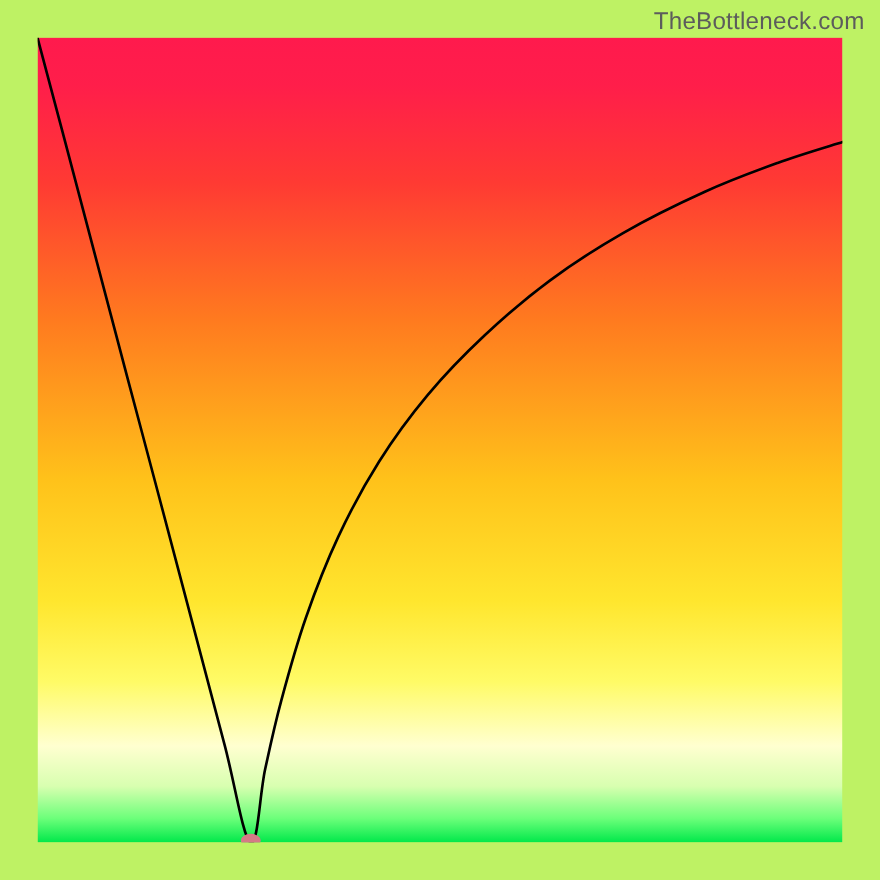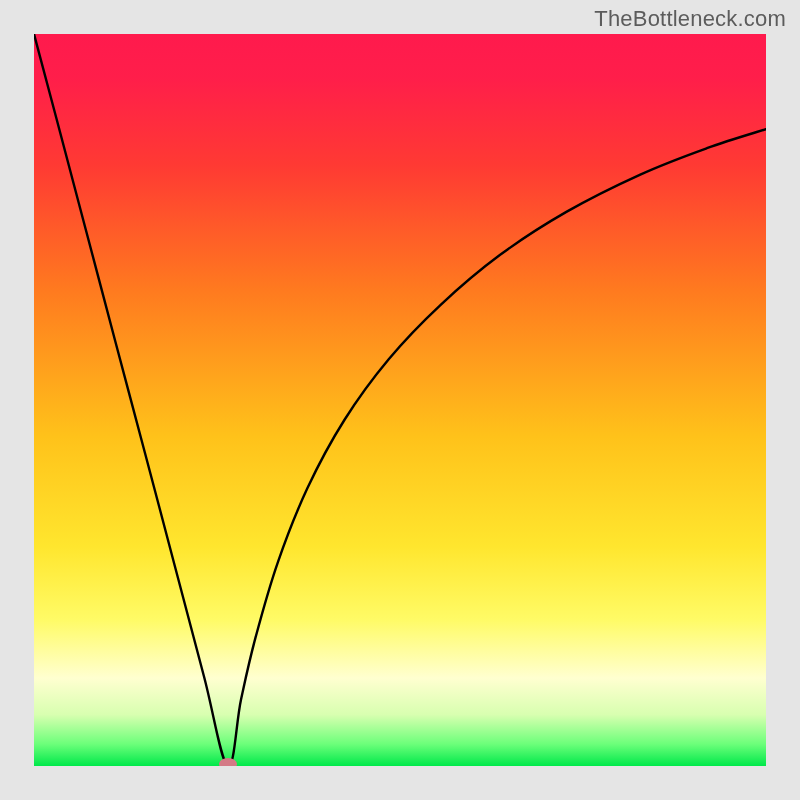--- a/index.html
+++ b/index.html
@@ -8,21 +8,21 @@
     width: 800px;
     height: 800px;
     background: #000;
     font-family: Arial, Helvetica, sans-serif;
     overflow: hidden;
   }
   .frame {
     position: relative;
     width: 800px;
     height: 800px;
-    background: #e5e5e5;
+    background: #bef264;
   }
   .plot-wrap {
     position: absolute;
     left: 34px;
     top: 34px;
     width: 732px;
     height: 732px;
     overflow: hidden;
   }
   .gradient-bg {

